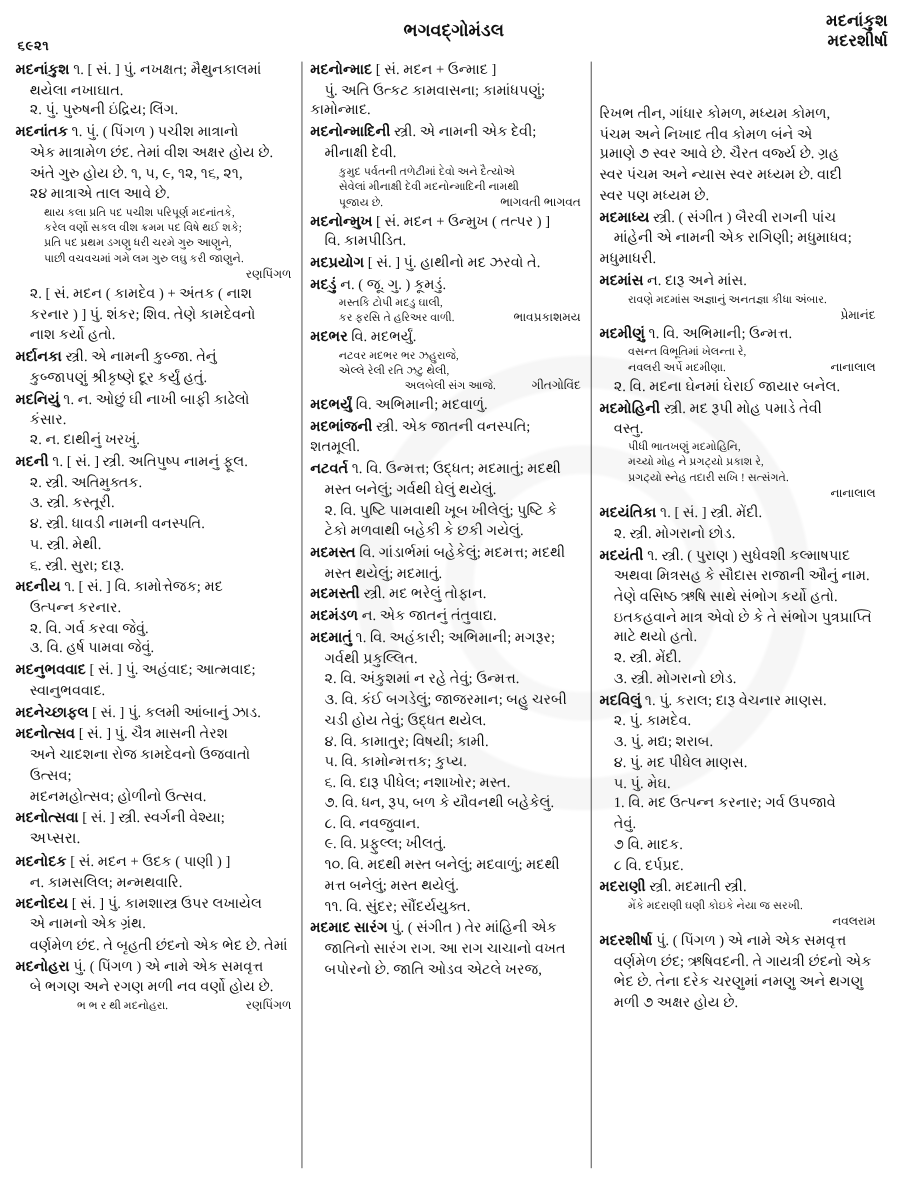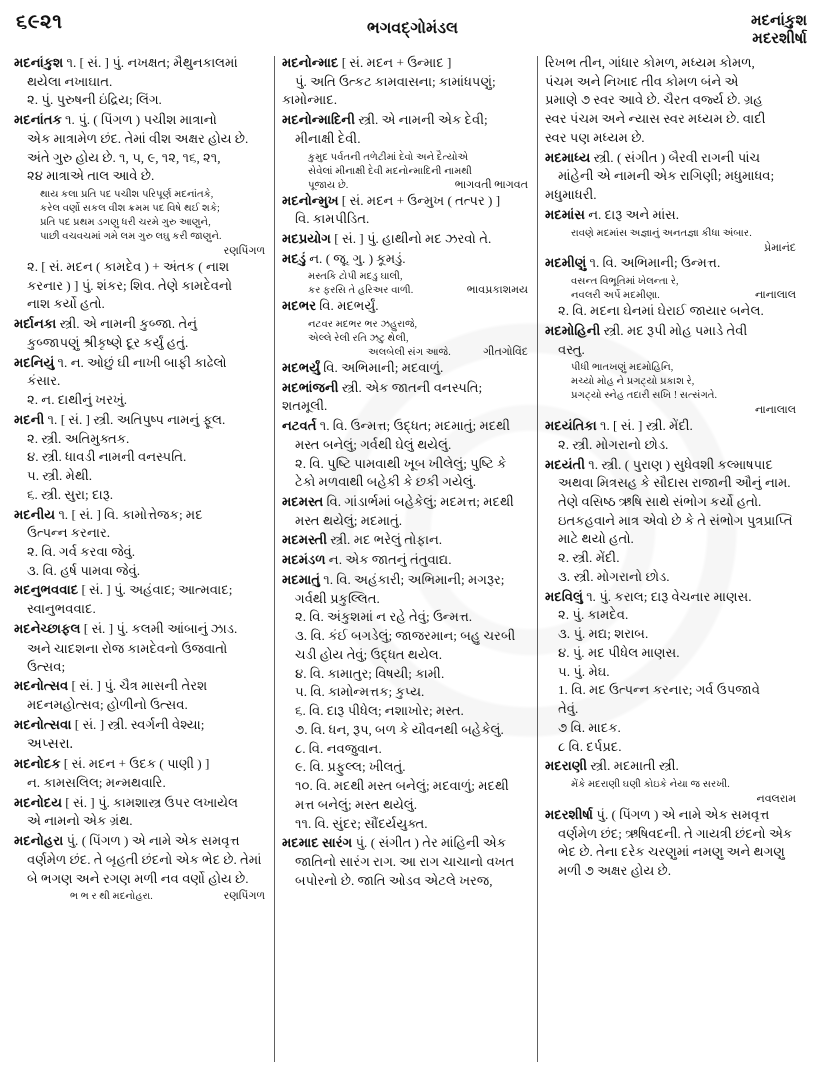--- a/index.html
+++ b/index.html
@@ -17,22 +17,22 @@
     background:
       radial-gradient(circle at 50% 50%, rgba(0,0,0,0) 54%, rgba(0,0,0,0.035) 55%, rgba(0,0,0,0.035) 63%, rgba(0,0,0,0) 64%),
       radial-gradient(circle at 50% 50%, rgba(0,0,0,0) 30%, rgba(0,0,0,0.030) 31%, rgba(0,0,0,0.030) 38%, rgba(0,0,0,0) 39%);
     pointer-events:none;z-index:0;
   }
   .page{position:relative;z-index:1;width:825px;height:1078px;box-sizing:border-box;padding:10px 12px 6px 12px;}
 
   
   .runhead{position:relative;height:42px;}
   .folio{
-    position:absolute;left:4px;top:0;
-    font-size:20px;font-weight:700;letter-spacing:.5px;
+    position:absolute;left:4px;top:24px;
+    font-size:12px;font-weight:700;letter-spacing:.5px;
   }
   .bookname{
     position:absolute;left:0;right:0;top:9px;text-align:center;
     font-size:16px;font-weight:700;
   }
   .guides{
     position:absolute;right:6px;top:2px;text-align:right;
     font-size:15px;font-weight:700;line-height:1.18;
   }
 
@@ -44,21 +44,21 @@
     margin-top:2px;
   }
   .col{
     width:262px;
     box-sizing:border-box;
     padding:0 7px;
     font-size:13.2px;
     line-height:1.42;
   }
   .col.c1{padding-left:2px;}
-  .col.c3{padding-right:2px;}
+  .col.c3{padding-right:2px;margin-top:40px;}
   .rule{
     width:1px;background:#2b2b2b;opacity:.75;
     margin:2px 0 4px 0;flex:0 0 1px;
   }
 
   
   .entry{margin:0 0 1px 0;}
   .ln{
     margin:0;
     text-indent:0;
@@ -129,57 +129,58 @@
           <div class="ln"><span>કુબ્જાપણું શ્રીકૃષ્ણે દૂર કર્યું હતું.</span></div>
         </div>
         <div class="entry">
           <div class="ln first"><span class="hw">મદનિયું</span><span> ૧. ન. ઓછું ઘી નાખી બાફી કાઢેલો</span></div>
           <div class="ln"><span>કંસાર.</span></div>
           <div class="ln sense"><span>૨. ન. દાથીનું ખરખું.</span></div>
         </div>
         <div class="entry">
           <div class="ln first"><span class="hw">મદની</span><span> ૧. [ સં. ] સ્ત્રી. અતિપુષ્પ નામનું ફૂલ.</span></div>
           <div class="ln sense"><span>૨. સ્ત્રી. અતિમુક્તક.</span></div>
+          <div class="ln sense"><span>૩. સ્ત્રી. કસ્તૂરી.</span></div>
           <div class="ln sense"><span>૪. સ્ત્રી. ધાવડી નામની વનસ્પતિ.</span></div>
           <div class="ln sense"><span>૫. સ્ત્રી. મેથી.</span></div>
           <div class="ln sense"><span>૬. સ્ત્રી. સુરા; દારૂ.</span></div>
         </div>
         <div class="entry">
           <div class="ln first"><span class="hw">મદનીય</span><span> ૧. [ સં. ] વિ. કામોત્તેજક; મદ</span></div>
           <div class="ln"><span>ઉત્પન્ન કરનાર.</span></div>
           <div class="ln sense"><span>૨. વિ. ગર્વ કરવા જેવું.</span></div>
           <div class="ln sense"><span>૩. વિ. હર્ષ પામવા જેવું.</span></div>
         </div>
         <div class="entry">
           <div class="ln first"><span class="hw">મદનુભવવાદ</span><span> [ સં. ] પું. અહંવાદ; આત્મવાદ;</span></div>
           <div class="ln"><span>સ્વાનુભવવાદ.</span></div>
         </div>
         <div class="entry">
           <div class="ln first"><span class="hw">મદનેચ્છાફલ</span><span> [ સં. ] પું. કલમી આંબાનું ઝાડ.</span></div>
         </div>
         <div class="entry">
+          <div class="ln first"><span class="hw">મદનોત્સવ</span><span> [ સં. ] પું. ચૈત્ર માસની તેરશ</span></div>
           <div class="ln"><span>અને ચાદશના રોજ કામદેવનો ઉજવાતો ઉત્સવ;</span></div>
-          <div class="ln first"><span class="hw">મદનોત્સવ</span><span> [ સં. ] પું. ચૈત્ર માસની તેરશ</span></div>
           <div class="ln"><span>મદનમહોત્સવ; હોળીનો ઉત્સવ.</span></div>
         </div>
         <div class="entry">
           <div class="ln first"><span class="hw">મદનોત્સવા</span><span> [ સં. ] સ્ત્રી. સ્વર્ગની વેશ્યા;</span></div>
           <div class="ln" style="font-size: 14px;"><span>અપ્સરા.</span></div>
         </div>
         <div class="entry">
           <div class="ln first"><span class="hw">મદનોદક</span><span> [ સં. મદન + ઉદક ( પાણી ) ]</span></div>
           <div class="ln"><span>ન. કામસલિલ; મન્મથવારિ.</span></div>
         </div>
         <div class="entry">
           <div class="ln first"><span class="hw">મદનોદય</span><span> [ સં. ] પું. કામશાસ્ત્ર ઉપર લખાયેલ</span></div>
           <div class="ln"><span>એ નામનો એક ગ્રંથ.</span></div>
         </div>
         <div class="entry">
+          <div class="ln"><span>વર્ણમેળ છંદ. તે બૃહતી છંદનો એક ભેદ છે. તેમાં</span></div>
           <div class="ln first"><span class="hw">મદનોહરા</span><span> પું. ( પિંગળ ) એ નામે એક સમવૃત્ત</span></div>
-          <div class="ln"><span>વર્ણમેળ છંદ. તે બૃહતી છંદનો એક ભેદ છે. તેમાં</span></div>
           <div class="ln"><span>બે ભગણ અને રગણ મળી નવ વર્ણો હોય છે.</span></div>
         </div>
         <div style="position: relative;">
           <div class="verse deep">ભ ભ ર થી મદનોહરા.</div>
           <div class="attrib inline">રણપિંગળ</div>
         </div>
       </div>
     <div class="rule"></div>
     <div class="col c2">
         <div class="entry">

